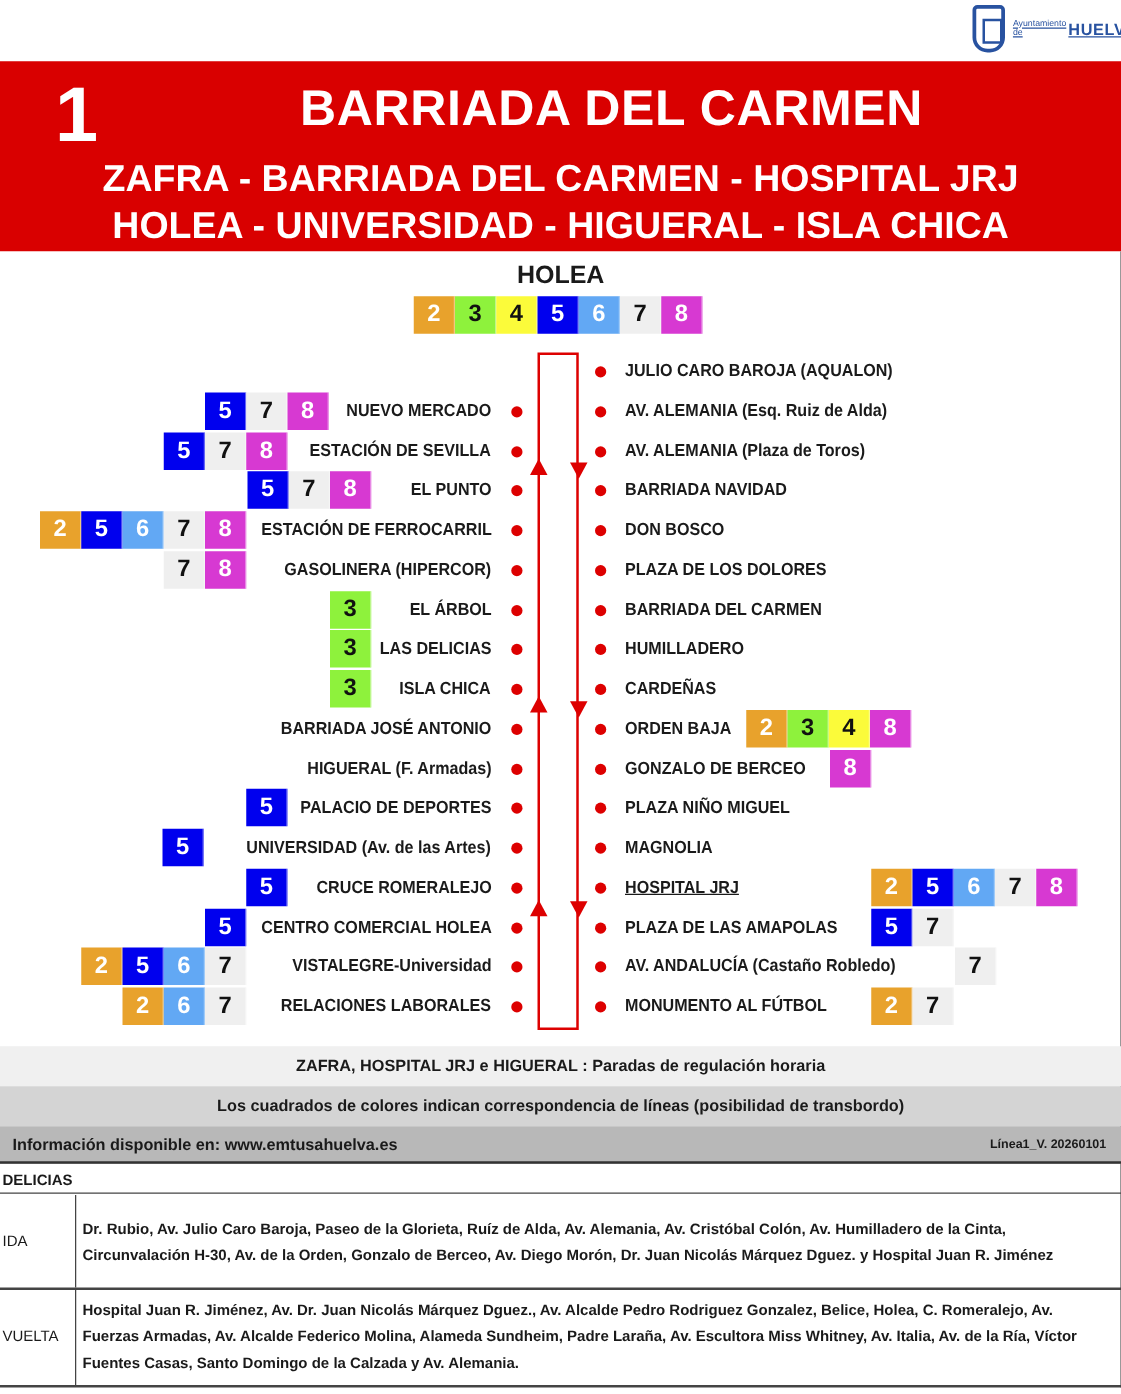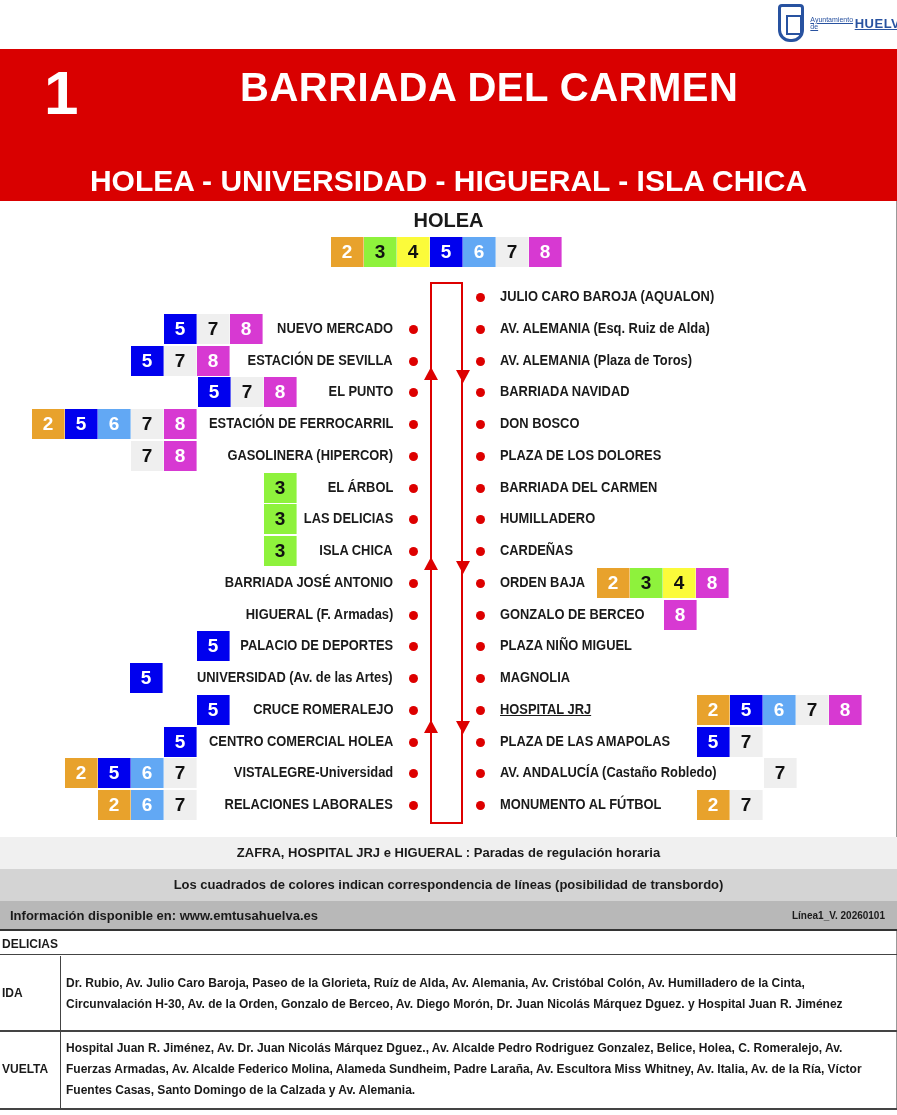--- a/index.html
+++ b/index.html
@@ -45,21 +45,21 @@
   .arrow-down { position: absolute; width: 0; height: 0; border-left: 7px solid transparent; border-right: 7px solid transparent; border-top: 13px solid #dd0000; }
 
   .info1 { position: absolute; left: 0; top: 837px; width: 897px; height: 32px; background: #f0f0f0; text-align: center; font-size: 13px; font-weight: bold; line-height: 32px; }
   .info2 { position: absolute; left: 0; top: 869px; width: 897px; height: 32px; background: #d4d4d4; text-align: center; font-size: 13px; font-weight: bold; line-height: 32px; }
   .info3 { position: absolute; left: 0; top: 901px; width: 897px; height: 30px; background: #b8b8b8; font-size: 13px; font-weight: bold; line-height: 30px; border-bottom: 2px solid #333; }
   .info3 .left { position: absolute; left: 10px; }
   .info3 .right { position: absolute; right: 12px; font-size: 10px; }
 
   .rec-head { position: absolute; left: 0; top: 933px; width: 897px; height: 22px; font-size: 12px; font-weight: bold; line-height: 22px; border-bottom: 1px solid #444; padding-left: 2px; }
   .rec-row { position: absolute; left: 0; width: 897px; border-bottom: 2px solid #444; }
-  .rec-row .lab { position: absolute; left: 2px; font-size: 12px; font-weight: bold; }
+  .rec-row .lab { position: absolute; left: 2px; font-size: 12px; font-weight: normal; }
   .rec-row .txt { position: absolute; left: 66px; right: 10px; font-size: 12px; font-weight: bold; line-height: 21px; }
   .rec-row .vsep { position: absolute; left: 60px; top: 0; bottom: 0; border-left: 1px solid #444; }
   .ida { top: 956px; height: 76px; }
   .vuelta { top: 1032px; height: 78px; }
   .rborder { position: absolute; right: 0; top: 201px; bottom: 5px; border-right: 1px solid #999; }
 </style>
 </head>
 <body>
 
 <div class="header">
@@ -68,20 +68,21 @@
     <div class="huelva-text">
       <span class="small">Ayuntamiento de</span>
       <span class="big">HUELVA</span>
     </div>
   </div>
 </div>
 
 <div class="banner">
   <div class="line-num">1</div>
   <div class="line-title">BARRIADA DEL CARMEN</div>
+  <div class="subtitle sub1">ZAFRA - BARRIADA DEL CARMEN - HOSPITAL JRJ</div>
   <div class="subtitle sub2">HOLEA - UNIVERSIDAD - HIGUERAL - ISLA CHICA</div>
 </div>
 
 <div class="rborder"></div>
 
 <div class="terminus">HOLEA</div>
 <div class="badges" id="terminus-badges" style="left:331px; top:237px;">
     <div class="badge c2">2</div>
     <div class="badge c3">3</div>
     <div class="badge c4">4</div>

